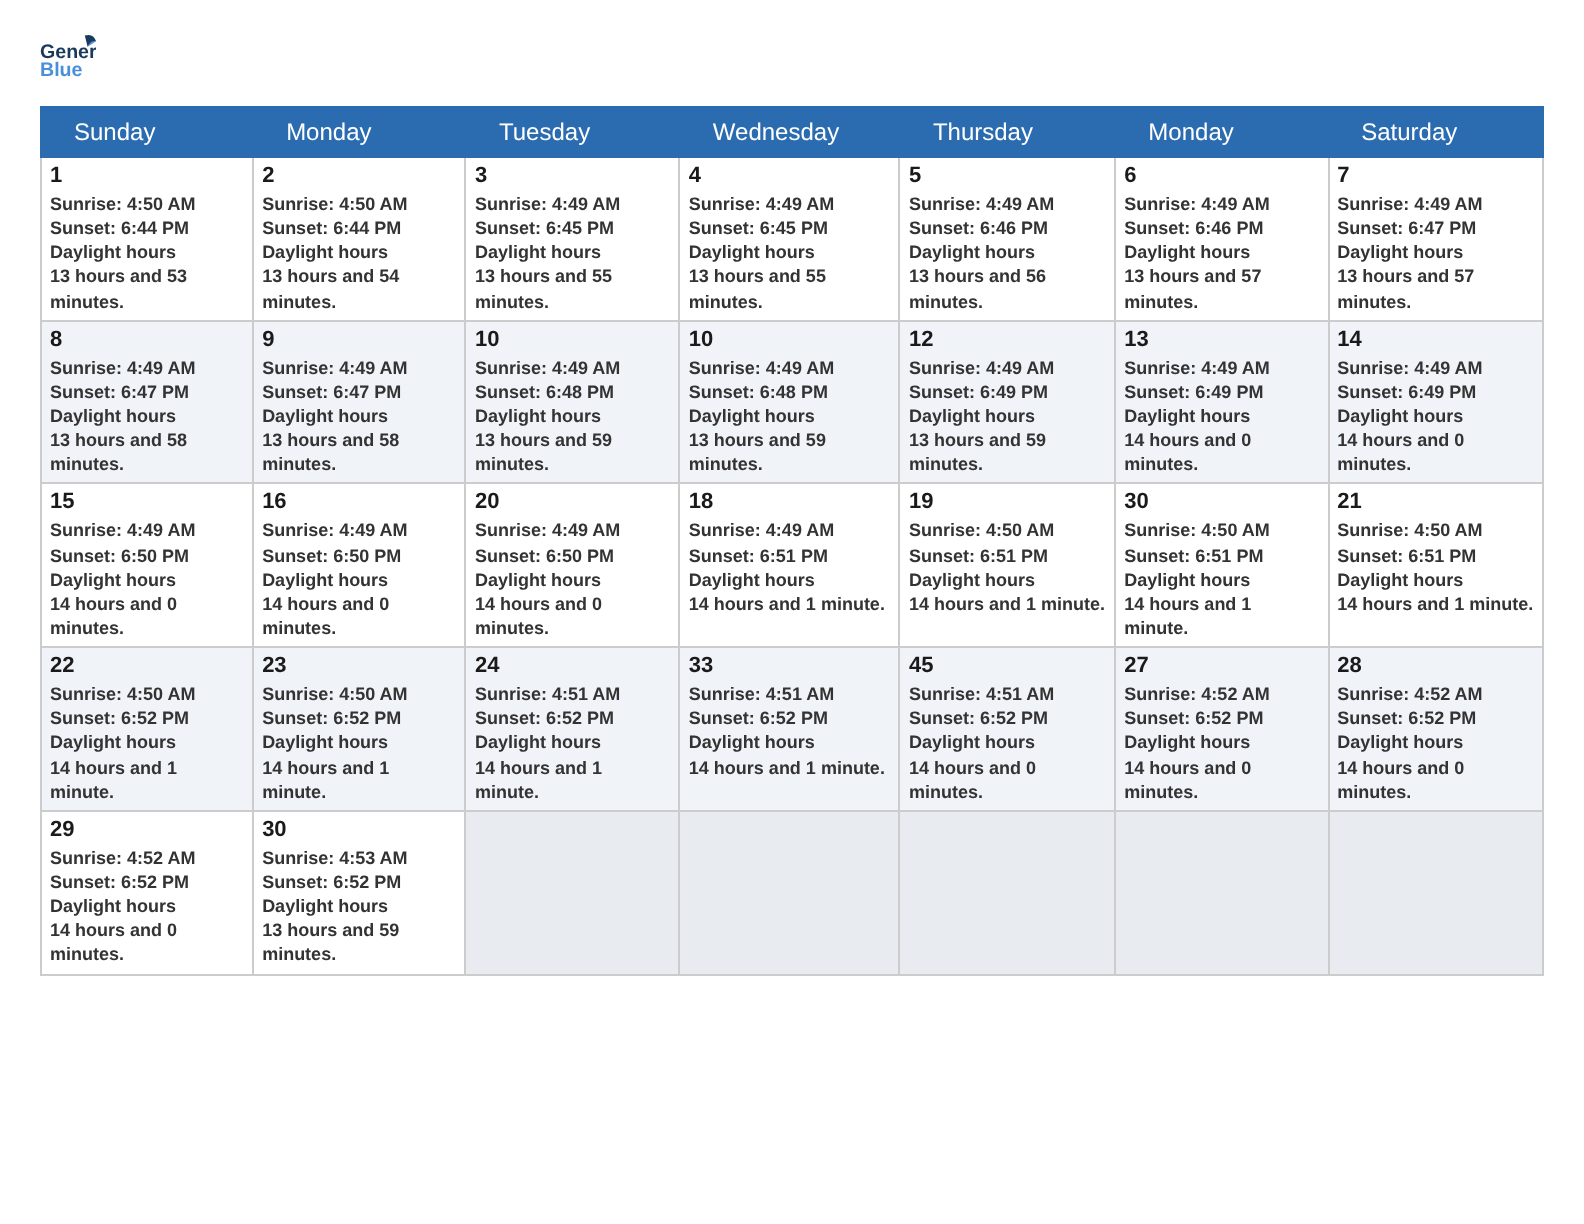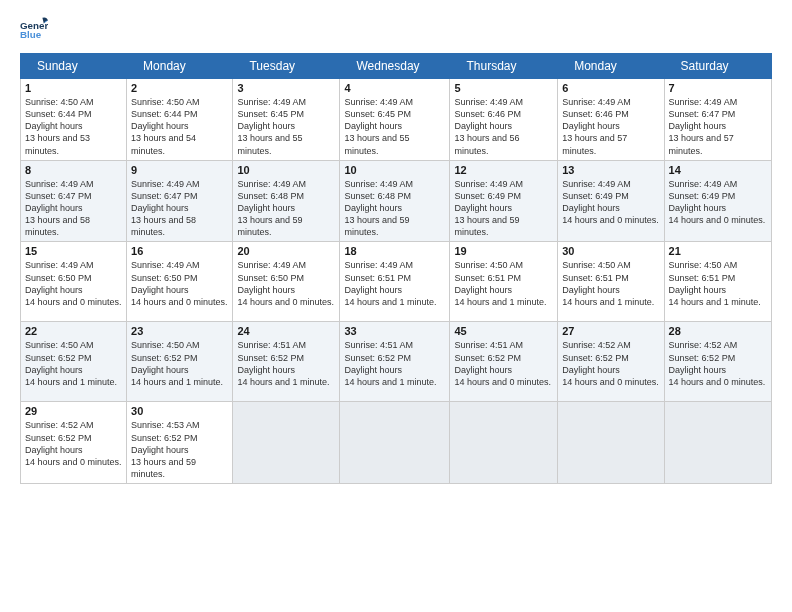--- a/index.html
+++ b/index.html
@@ -74,20 +74,21 @@
       font-size: 11px;
       font-weight: bold;
       color: #1a1a1a;
       display: block;
       margin-bottom: 2px;
     }
     .day-info {
       color: #333;
       font-size: 9px;
       line-height: 1.35;
+      font-weight: bold;
     }
     .empty-cell {
       background: #e8ecf0 !important;
     }
     .calendar tbody tr td.empty-cell {
       background: #e8ecf0;
     }
   </style>
 </head>
 <body>

